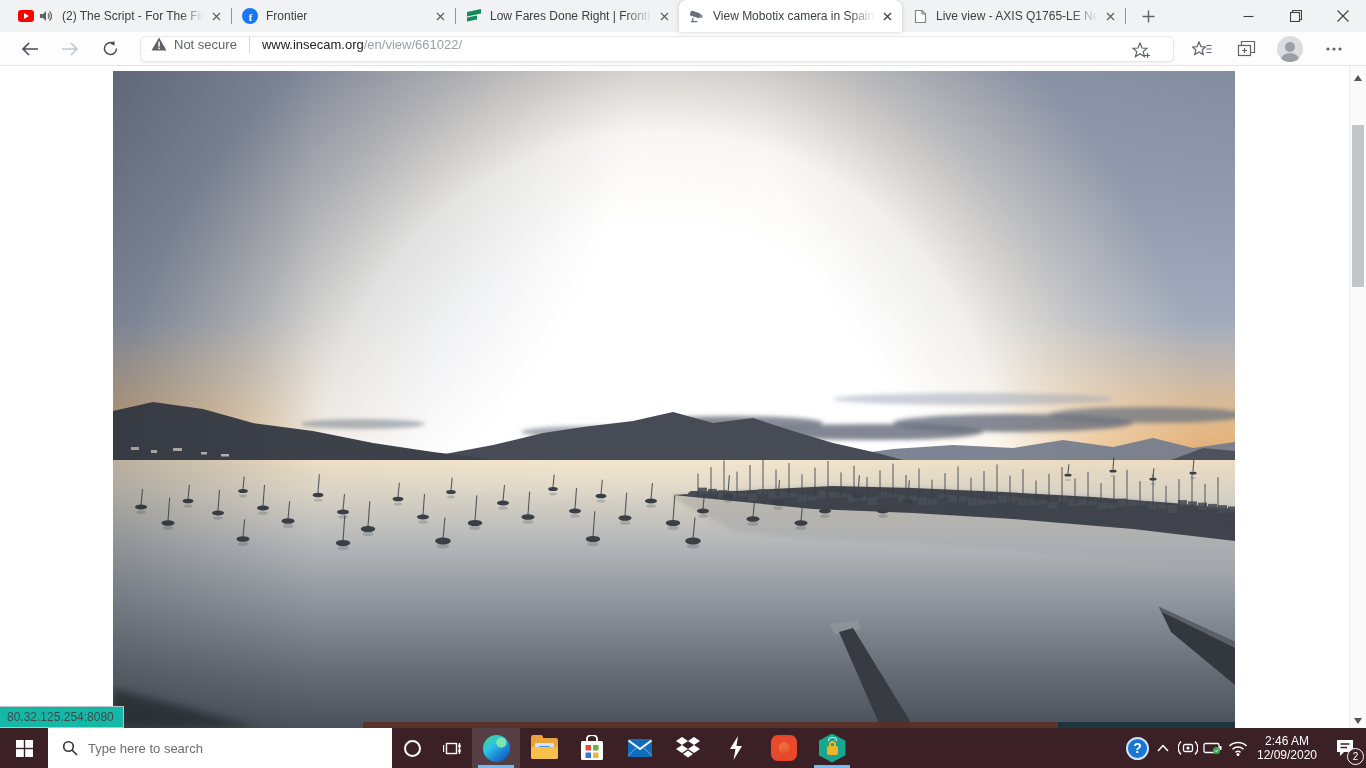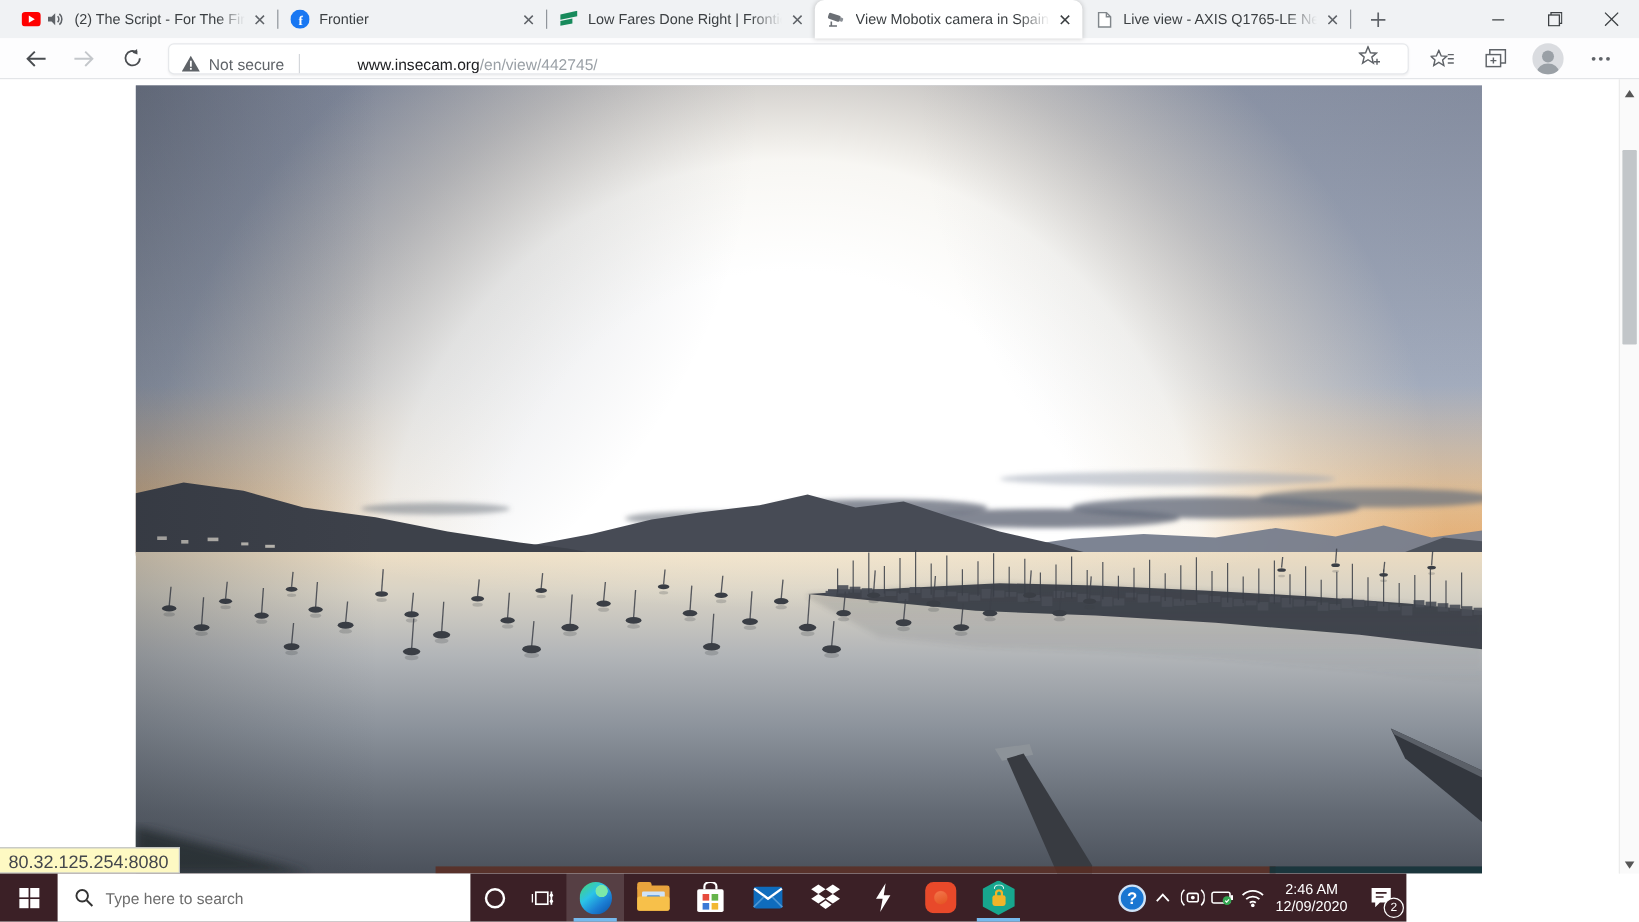--- a/index.html
+++ b/index.html
@@ -16,43 +16,43 @@
   .fav { width:16px; height:16px; display:flex; align-items:center; justify-content:center; flex:none; }
   .spk { margin-left:4px; }
   .tabsep { width:1px; height:16px; background:#90959b; margin-bottom:8px; align-self:flex-end; }
   .newtab { width:28px; height:28px; margin-left:8px; display:flex; align-items:center; justify-content:center; border-radius:4px; }
   .wincontrols { position:absolute; right:0; top:0; height:32px; display:flex; }
   .winbtn { width:47px; height:32px; display:flex; align-items:center; justify-content:center; }
 
   
   .toolbar { position:absolute; left:0; top:32px; width:1366px; height:34px; background:#fdfdfe; border-bottom:1px solid #e3e5e8; display:flex; align-items:center; padding:0 10px; z-index:2; }
   .navbtn { width:28px; height:28px; display:flex; align-items:center; justify-content:center; border-radius:4px; margin:0 6px; flex:none; }
-  .omnibox { flex:1; height:26px; margin:0 6px 0 10px; background:#fff; border:1px solid #e6e8eb; box-shadow:0 1px 2px rgba(0,0,0,.06); border-radius:5px; display:flex; align-items:flex-end; padding:0 10px; min-width:0; }
+  .omnibox { flex:1; height:26px; margin:0 6px 0 10px; background:#fff; border:1px solid #e6e8eb; box-shadow:0 1px 2px rgba(0,0,0,.06); border-radius:5px; display:flex; align-items:flex-start; padding:0 10px; min-width:0; }
   .secure-chip { display:flex; align-items:center; gap:7px; flex:none; }
   .secure-label { font-size:13px; color:#5f6368; }
   .omni-divider { width:1px; height:16px; background:#d4d7db; margin:0 12px; flex:none; }
   .url { font-size:13px; white-space:nowrap; overflow:hidden; }
-  .url .host { color:#202124;margin-left:36px; }
+  .url .host { color:#202124; }
   .url .path { color:#9aa0a6; }
   .omni-spacer { flex:1; }
   .tool-icons { display:flex; align-items:center; flex:none; }
   .toolicon { width:30px; height:28px; display:flex; align-items:center; justify-content:center; margin:0 7px; border-radius:4px; }
   .avatar { width:26px; height:26px; border-radius:50%; background:#dadce0; overflow:hidden; display:flex; align-items:flex-end; justify-content:center; }
 
   
   .page { position:absolute; left:0; top:66px; width:1366px; height:662px; background:#fff; }
   .webcam { position:absolute; left:113px; top:5px; width:1122px; height:657px; display:block; }
   .scrollbar { position:absolute; right:0; top:0; width:17px; height:662px; background:#fafafa; border-left:1px solid #ececec; }
   .sb-arrow-up { position:absolute; top:9px; left:4px; width:0; height:0; border-left:4px solid transparent; border-right:4px solid transparent; border-bottom:6px solid #565656; }
   .sb-arrow-dn { position:absolute; bottom:4px; left:4px; width:0; height:0; border-left:4px solid transparent; border-right:4px solid transparent; border-top:6px solid #565656; }
   .sb-thumb { position:absolute; top:59px; left:2px; width:12px; height:162px; background:#c2c6c9; border-radius:1px; }
-  .status-tip { position:absolute; left:0; top:640px; height:22px; background:#fef9c3; border:1px solid #bcc0c5; border-left:none; padding:3px 9px 0 7px; font-size:15px; color:#44474c; z-index:4; }
+  .status-tip { position:absolute; left:0; top:640px; height:22px; background:#14b8a6; border:1px solid #bcc0c5; border-left:none; padding:3px 9px 0 7px; font-size:12px; color:#44474c; z-index:4; }
 
   
-  .taskbar { position:absolute; left:0; bottom:0; width:1172px; height:40px; background:#3b2026; display:flex; align-items:center; z-index:10; }
+  .taskbar { position:absolute; left:0; bottom:0; width:1366px; height:40px; background:#3b2026; display:flex; align-items:center; z-index:10; }
   .startbtn { width:48px; height:40px; display:flex; align-items:center; justify-content:center; }
   .searchbox { width:344px; height:40px; background:#fff; display:flex; align-items:center; padding-left:14px; gap:10px; }
   .searchbox span { font-size:13px; color:#6d6d6d; }
   .tb-btn { width:40px; height:40px; display:flex; align-items:center; justify-content:center; position:relative; flex:none; }
   .tb-app { width:48px; height:40px; display:flex; align-items:center; justify-content:center; position:relative; flex:none; }
   .tb-app.running::after { content:""; position:absolute; bottom:0; left:6px; right:6px; height:3px; background:#76b9ed; }
   .tb-app.activeapp { background:rgba(255,255,255,.14); }
   .tray { margin-left:auto; display:flex; align-items:center; height:40px; }
   .trayicon { width:25px; height:40px; display:flex; align-items:center; justify-content:center; position:relative; }
   .clock { width:74px; text-align:center; color:#fff; font-size:12px; line-height:14px; padding:0 2px; }
@@ -210,21 +210,21 @@
   <div class="omnibox">
     <div class="secure-chip">
       <svg width="16" height="14" viewBox="0 0 16 14">
           <path d="M8 0.5 L15.5 13.5 H0.5 Z" fill="#5f6368"></path>
           <rect x="7.3" y="4.6" width="1.5" height="5" fill="#fff"></rect>
           <rect x="7.3" y="10.6" width="1.5" height="1.5" fill="#fff"></rect>
         </svg>
       <span class="secure-label">Not secure</span>
     </div>
     <div class="omni-divider"></div>
-    <div class="url"><span class="host">www.insecam.org</span><span class="path">/en/view/442745/</span></div>
+    <div class="url"><span class="host">www.insecam.org</span><span class="path">/en/view/661022/</span></div>
     <div class="omni-spacer"></div>
     <div class="toolicon">
       <svg width="19" height="17" viewBox="0 0 19 17">
           <path d="M8 1 L10 6 L15 6.3 L11.2 9.6 L12.5 14.6 L8 11.8 L3.5 14.6 L4.8 9.6 L1 6.3 L6 6 Z" fill="none" stroke="#5f6368" stroke-width="1.2"></path>
           <path d="M15.5 11 V16 M13 13.5 H18" stroke="#5f6368" stroke-width="1.2"></path>
         </svg>
     </div>
   </div>
   <div class="tool-icons">
     <div class="toolicon">

